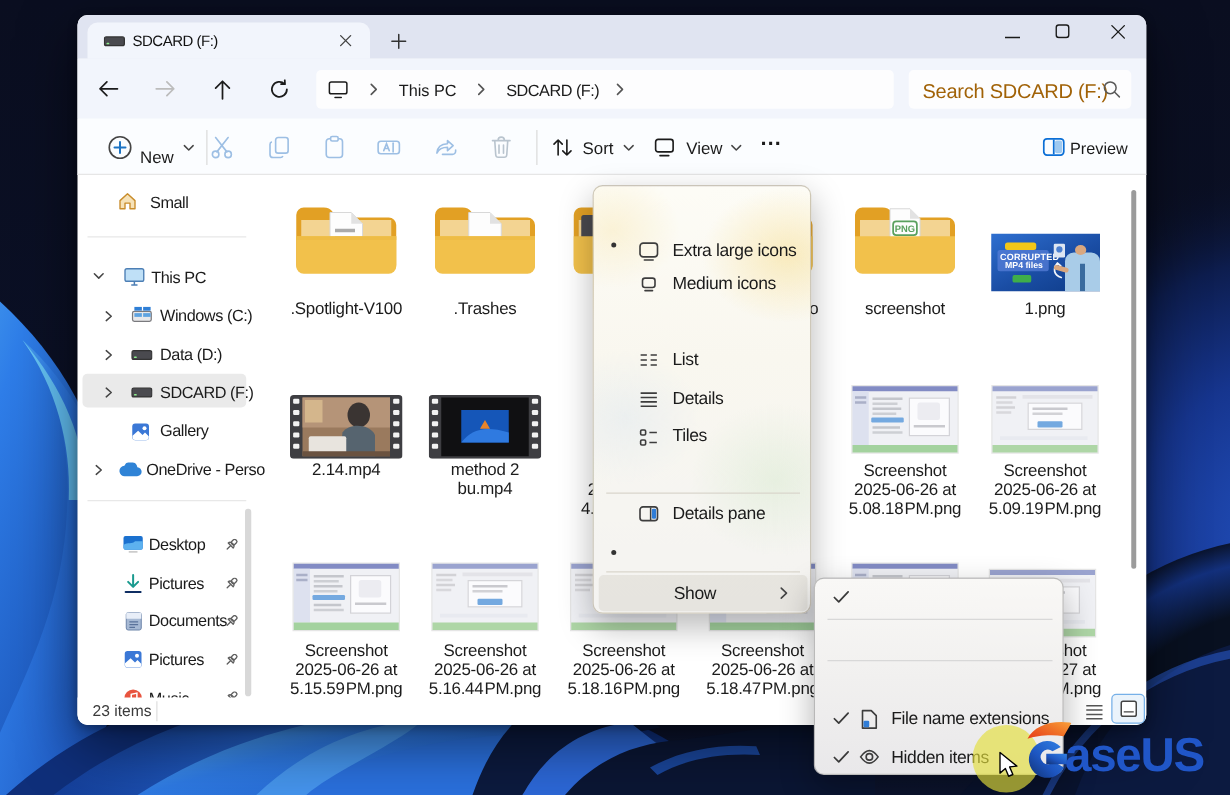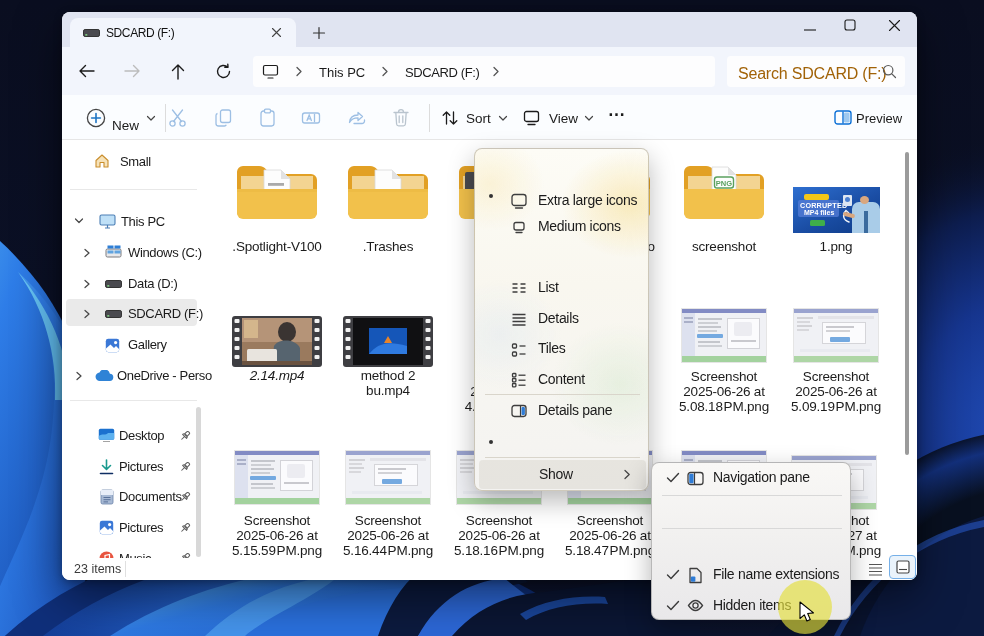--- a/index.html
+++ b/index.html
@@ -361,21 +361,21 @@
           <rect x="82.5" y="39" width="5" height="4" rx="1"></rect>
       </g>
       <rect x="10" y="2" width="70" height="47" fill="#9a7a5e"></rect>
       <rect x="10" y="2" width="70" height="24" fill="#b59478"></rect>
       <rect x="12" y="4" width="14" height="18" fill="#d4b68c"></rect>
       <ellipse cx="55" cy="16" rx="9" ry="10" fill="#3a3432"></ellipse>
       <path d="M42,30 C47,22 64,23 68,32 L68,49 L40,49 Z" fill="#56646f"></path>
       <rect x="15" y="33" width="30" height="14" rx="1.5" fill="#e8e4de"></rect>
       <rect x="10" y="45" width="70" height="4" fill="#6a5240"></rect>
     </svg>
-    <div class="lbl" style="left:160px;top:356px;font-style:italic;">2.14.mp4</div>
+    <div class="lbl" style="left:160px;top:356px;">2.14.mp4</div>
     <svg style="left:281px;top:304px" width="90" height="51" viewBox="0 0 90 51">
       <rect x="0" y="0" width="90" height="51" rx="3" fill="#3e3e42"></rect>
       <g fill="#f2f2f2">
         <rect x="2.5" y="3" width="5" height="4" rx="1"></rect>
           <rect x="2.5" y="12" width="5" height="4" rx="1"></rect>
           <rect x="2.5" y="21" width="5" height="4" rx="1"></rect>
           <rect x="2.5" y="30" width="5" height="4" rx="1"></rect>
           <rect x="2.5" y="39" width="5" height="4" rx="1"></rect>
         <rect x="82.5" y="3" width="5" height="4" rx="1"></rect>
           <rect x="82.5" y="12" width="5" height="4" rx="1"></rect>
@@ -646,33 +646,20 @@
         <svg viewBox="0 0 18 18">
           <g stroke="#3d3d3d" stroke-width="1.3" fill="none">
             <rect x="2.5" y="3" width="4" height="4" rx="1"></rect>
             <path d="M9.5,5 h6"></path>
             <rect x="2.5" y="11" width="4" height="4" rx="1"></rect>
             <path d="M9.5,13 h6"></path>
           </g>
         </svg>
         <span>Tiles</span>
       </div>
-    <div class="mi" style="top:216.2px;">
-        <svg viewBox="0 0 18 18">
-          <g stroke="#3d3d3d" stroke-width="1.3" fill="none">
-            <rect x="2.5" y="2.5" width="3.4" height="3.4" rx="0.8"></rect>
-            <path d="M8.5,4.2 h7"></path>
-            <rect x="2.5" y="7.5" width="3.4" height="3.4" rx="0.8"></rect>
-            <path d="M8.5,9.2 h7"></path>
-            <rect x="2.5" y="12.5" width="3.4" height="3.4" rx="0.8"></rect>
-            <path d="M8.5,14.2 h7"></path>
-          </g>
-        </svg>
-        <span>Content</span>
-      </div>
     <div style="left:10px;top:245px;width:155px;height:1px;background:#d9d5cb;"></div>
     <div class="mi" style="top:247px;">
         <svg viewBox="0 0 18 18">
           <rect x="2" y="3.5" width="14" height="11" rx="2.4" fill="none" stroke="#3d3d3d" stroke-width="1.3"></rect>
           <path d="M10.5,4 v10" stroke="#3d3d3d" stroke-width="1.2"></path>
           <rect x="11.5" y="5" width="3.4" height="8" rx="1" fill="#2f7cd6"></rect>
         </svg>
         <span>Details pane</span>
       </div>
     <div style="left:10px;top:308px;width:155px;height:1px;background:#d9d5cb;"></div>
@@ -683,28 +670,20 @@
           <path d="M2,1.5 L6.2,5.5 L2,9.5" stroke="#454545" stroke-width="1.3" fill="none" stroke-linecap="round" stroke-linejoin="round"></path>
         </svg>
     </div>
     <div style="left:14px;top:44.6px;width:4px;height:4px;border-radius:50%;background:#333;"></div>
     <div style="left:14px;top:290.5px;width:4px;height:4px;border-radius:50%;background:#333;"></div>
   </div>
 
   <div id="submenu" style="left:651px;top:462px;width:200px;height:158px;border-radius:8px;
     background:linear-gradient(180deg,#f9f8f6 0%,#f1f0ef 50%,#e9e8ea 100%);
     border:1px solid rgba(130,130,130,0.5);box-shadow:0 10px 26px rgba(0,0,0,0.3);">
-    <div class="si" style="top:0;">
-        <svg viewBox="0 0 19 19">
-          <rect x="2" y="3.5" width="15" height="12" rx="2.6" fill="none" stroke="#3d3d3d" stroke-width="1.3"></rect>
-          <path d="M8.5,4 v11" stroke="#3d3d3d" stroke-width="1.2"></path>
-          <rect x="3.2" y="4.8" width="4.4" height="9.4" rx="1" fill="#2f7cd6"></rect>
-        </svg>
-        <span>Navigation pane</span>
-      </div>
     <div style="left:10px;top:31.5px;width:180px;height:1px;background:#d8d8d8;"></div>
     <div style="left:10px;top:64.5px;width:180px;height:1px;background:#d8d8d8;"></div>
     <div class="si" style="top:97px;height:31px;">
         <svg viewBox="0 0 19 19">
           <path d="M4,2.5 h7 l4,4 v10 h-11 Z" fill="none" stroke="#3d3d3d" stroke-width="1.3" stroke-linejoin="round"></path>
           <rect x="4.8" y="10.5" width="4.6" height="5.2" rx="1" fill="#2f7cd6"></rect>
         </svg>
         <span>File name extensions</span>
       </div>
     <div class="si" style="top:128px;">
@@ -720,17 +699,37 @@
     <svg class="chk" style="left:14px;top:106px;" viewBox="0 0 14 12">
         <path d="M1.5,6 L5,9.5 L12.5,1.5" stroke="#3a3a3a" stroke-width="1.4" fill="none" stroke-linecap="round" stroke-linejoin="round"></path>
       </svg>
     <svg class="chk" style="left:14px;top:137px;" viewBox="0 0 14 12">
         <path d="M1.5,6 L5,9.5 L12.5,1.5" stroke="#3a3a3a" stroke-width="1.4" fill="none" stroke-linecap="round" stroke-linejoin="round"></path>
       </svg>
   </div>
 
   <div style="left:778px;top:580px;width:54px;height:54px;border-radius:50%;background:rgba(228,223,58,0.65);"></div>
 
+  <div id="logo" style="left:818px;top:574px;width:166px;height:62px;">
+    <svg style="left:0;top:0" width="166" height="62" viewBox="0 0 166 62">
+      <defs>
+        <linearGradient id="lgo" x1="0" y1="0.8" x2="1" y2="0">
+          <stop offset="0" stop-color="#e8431c"></stop>
+            <stop offset="0.55" stop-color="#f07428"></stop>
+            <stop offset="1" stop-color="#f9a03a"></stop>
+        </linearGradient>
+        <linearGradient id="lgb" x1="0" y1="1" x2="0.9" y2="0">
+          <stop offset="0" stop-color="#123272"></stop>
+            <stop offset="0.45" stop-color="#1d55c0"></stop>
+            <stop offset="1" stop-color="#2f7de2"></stop>
+        </linearGradient>
+      </defs>
+      <path d="M4,17 C9,7 22,2 38,4 L39,4.5 L33,15 C23,13.5 11,14.5 4,17 Z" fill="url(#lgo)"></path>
+      <path d="M30.6,23.6 a14.7,14.7 0 1 0 2.5,16.3 L25,35.2 a5.9,5.9 0 1 1 -1,-8.3 Z" fill="url(#lgb)"></path>
+      <path d="M19,28.9 L35.5,28.9 L35.5,37.4 L19,37.4 Z" fill="url(#lgb)"></path>
+      <text x="34" y="43" font-family="Liberation Sans, sans-serif" font-weight="bold" font-size="38" fill="#2056c8" letter-spacing="-1">aseUS</text>
+    </svg>
+  </div>
 
   <svg style="left:799px;top:601px" width="16" height="22" viewBox="0 0 16 22">
     <path d="M1,1 L1,17.5 L5.3,13.8 L7.9,20 L11.3,18.6 L8.7,12.5 L14.5,11.9 Z" fill="#fff" stroke="#000" stroke-width="1.1" stroke-linejoin="round"></path>
   </svg>
 </div>
 
 </body></html>

